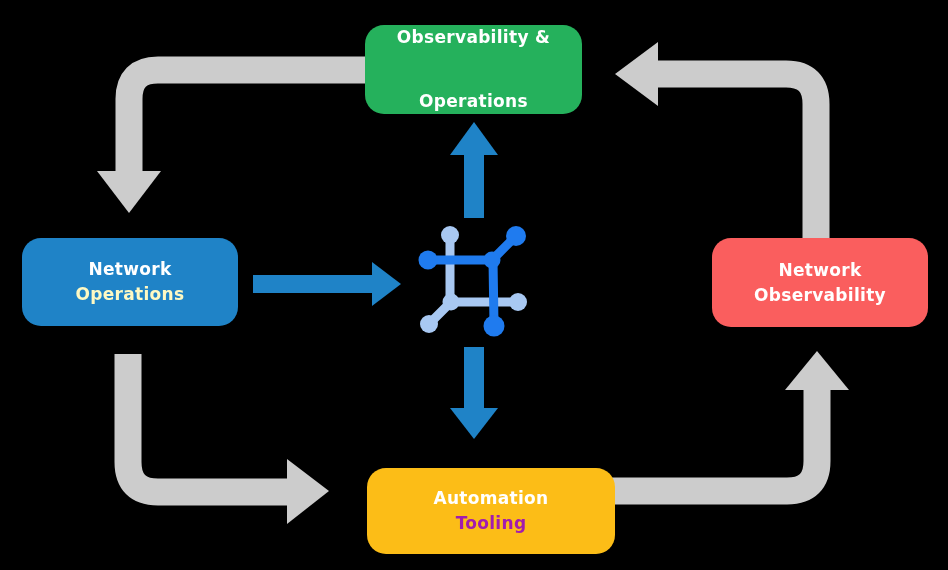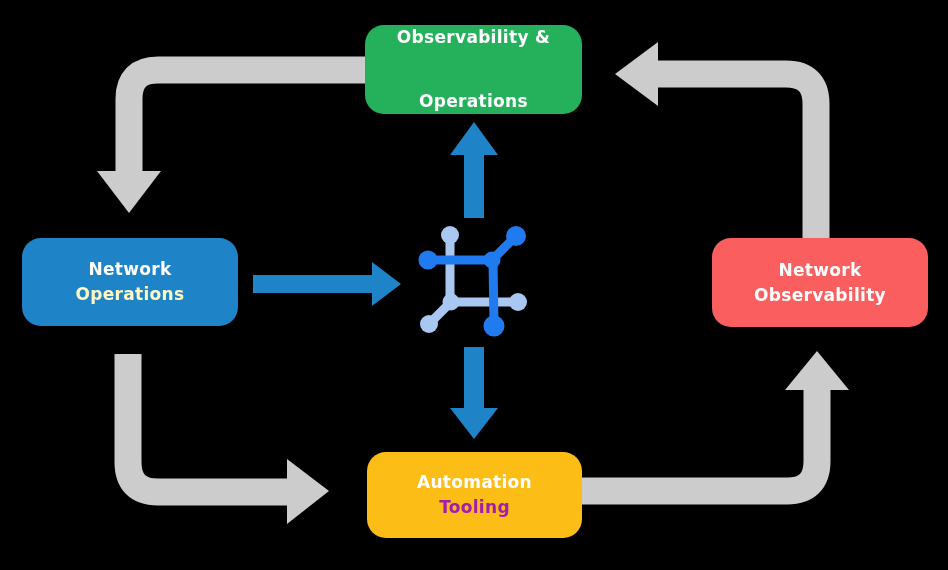--- a/index.html
+++ b/index.html
@@ -28,21 +28,21 @@
     justify-content: center;
     text-align: center;
     font-size: 17px;
     font-weight: 600;
     letter-spacing: 0.3px;
     line-height: 1.45;
   }
   .node-observability  { left: 365px; top: 25px;  width: 217px; height: 89px; justify-content: space-between; }
   .node-operations     { left: 22px;  top: 238px; width: 216px; height: 88px; }
   .node-infrastructure { left: 712px; top: 238px; width: 216px; height: 89px; }
-  .node-automation     { left: 367px; top: 452px; width: 215px; height: 86px; }
+  .node-automation     { left: 367px; top: 468px; width: 248px; height: 86px; }
 
   .gray-shaft { fill: none; stroke-width: 27; }
   .blue-shaft-h { fill: none; stroke-width: 18; }
   .blue-shaft-v { fill: none; stroke-width: 20; }
   .icon-line { fill: none; stroke-width: 9; stroke-linecap: round; }
 </style>
 </head>
 <body>
 
 <div class="canvas" style="background-color: rgb(0, 0, 0);">

